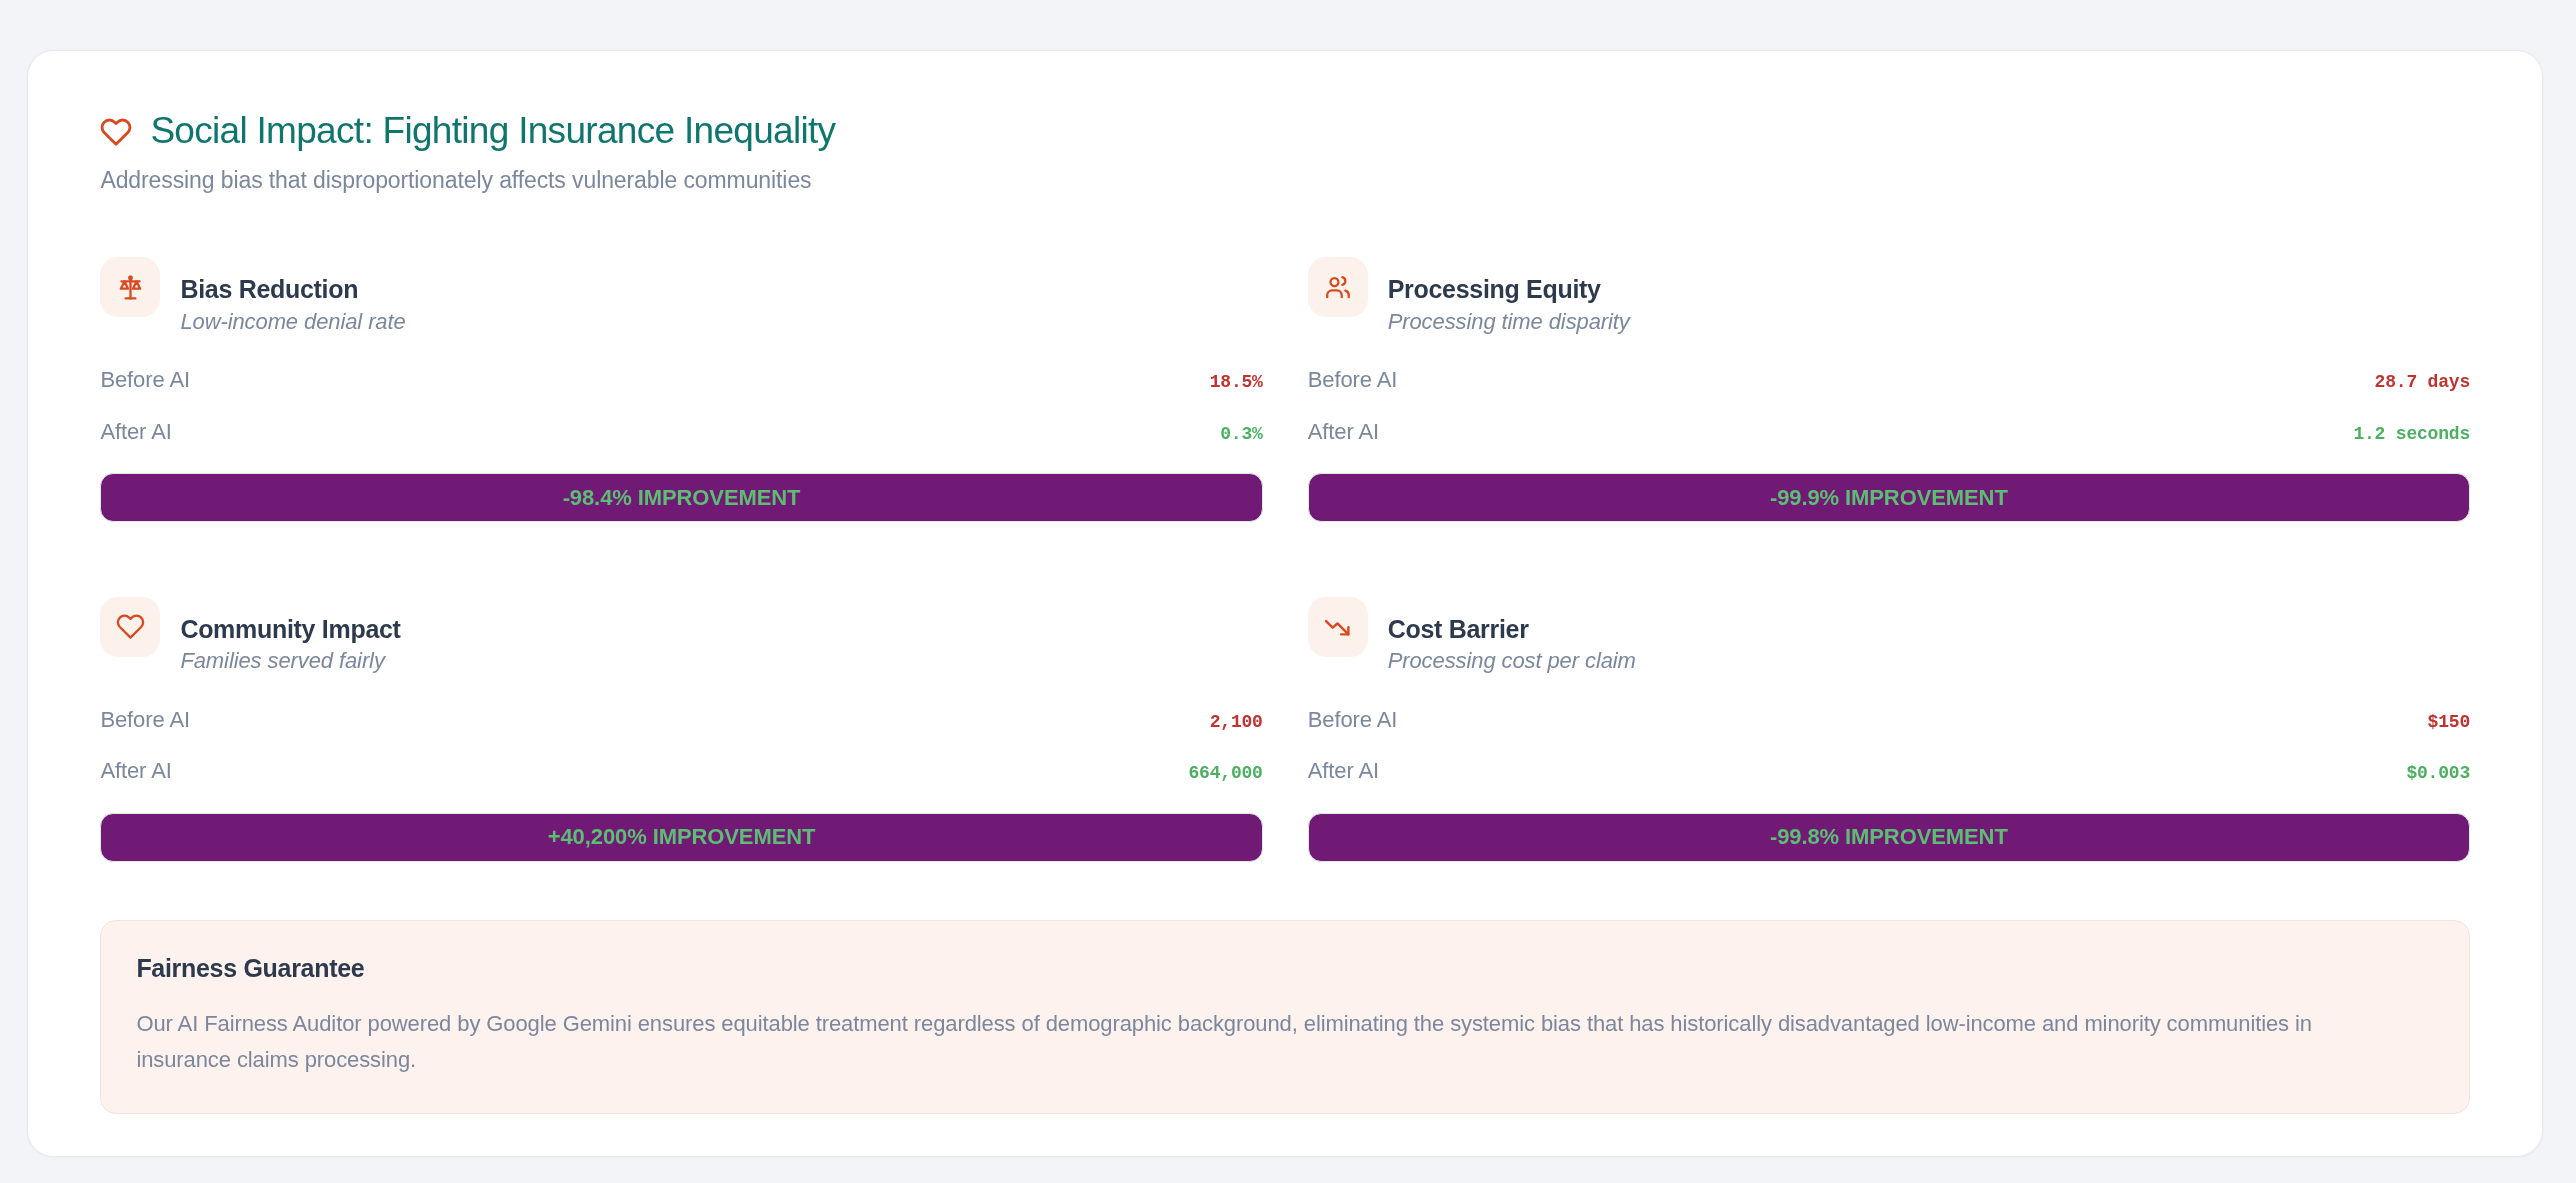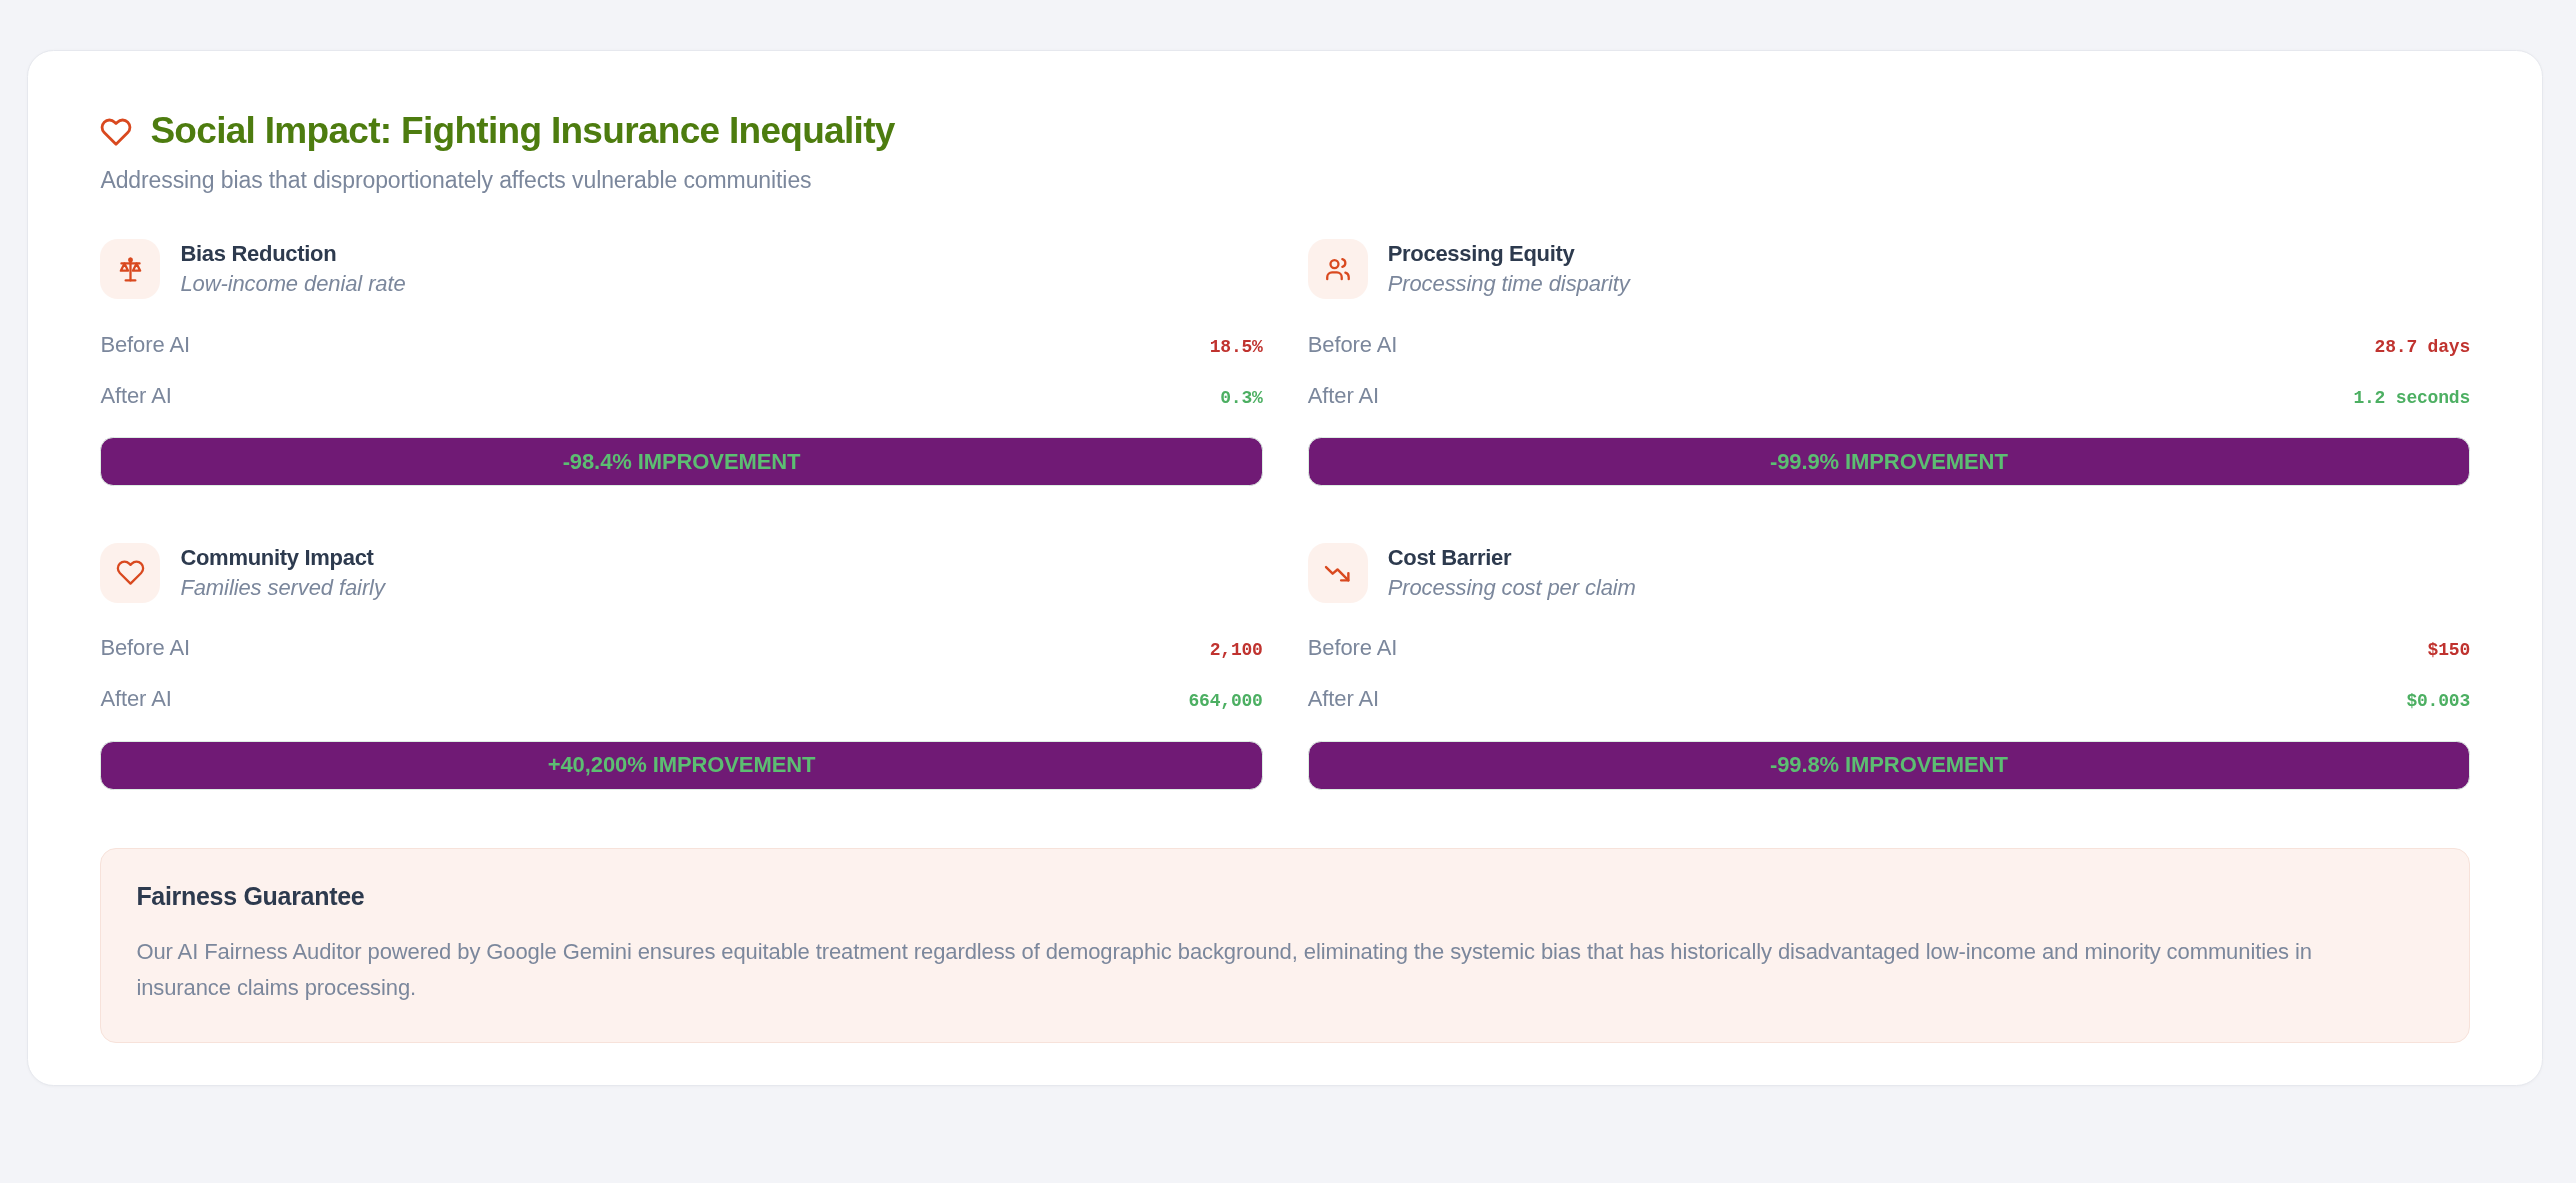--- a/index.html
+++ b/index.html
@@ -38,23 +38,23 @@
   }
   .heart-title-icon {
     width: 32px; height: 32px;
     flex: 0 0 auto;
     display: block;
     color: #d9491f;
     margin-top: 1.9px;
   }
   .page-title {
     font-size: 37px;
-    font-weight: 700;
+    font-weight: 400;
     letter-spacing: -0.7px;
-    color: #4d7c0f;
+    color: #0f766e;
     line-height: 1.12;
   }
   .page-subtitle {
     font-size: 23px;
     color: #7b879c;
     margin-top: 16px;
     letter-spacing: -0.1px;
   }
 
   
@@ -84,25 +84,26 @@
     background: #fdf1ec;
     display: flex;
     align-items: center;
     justify-content: center;
     color: #d9491f;
   }
   .metric-icon-box svg { width: 29px; height: 29px; display: block; }
 
   .metric-titles { display: flex; flex-direction: column; gap: 4.7px; }
   .metric-label {
-    font-size: 22px;
+    font-size: 25px;
     font-weight: 700;
     color: #2d3a4e;
     letter-spacing: -0.3px;
     line-height: 1.15;
+    margin-top: 36px;
   }
   .metric-desc {
     font-size: 22px;
     color: #7b879c;
     letter-spacing: -0.1px;
     line-height: 1.2;
     font-style: italic;
   }
 
   .metric-rows { margin-top: 24.6px; }

